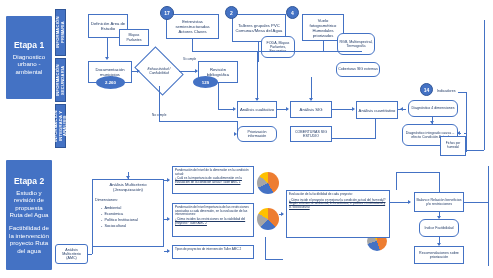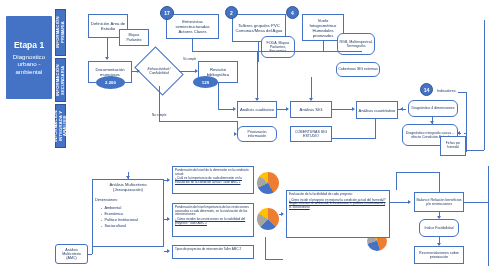--- a/index.html
+++ b/index.html
@@ -228,20 +228,25 @@
   <div class="arrow ar-d" style="left:430px;top:121px;"></div>
 
   <div class="ln v" style="left:466px;top:92px;height:60px;"></div>
   <div class="ln h" style="left:458px;top:92px;width:8px;"></div>
   <div class="ln dash" style="left:458px;top:133px;width:9px;"></div>
   <div class="arrow ar-l" style="left:457px;top:131px;"></div>
 
   <div class="ln v" style="left:484px;top:20px;height:130px;"></div>
   <div class="ln h" style="left:466px;top:150px;width:18px;"></div>
 
+  <div class="abs stage" style="left:6px;top:160px;width:46px;height:110px;">
+    <div class="st-title">Etapa 2</div>
+    <div class="st-sub">Estudio y revisión de propuesta Ruta del Agua</div>
+    <div class="st-sub2">Factibilidad de la intervención proyecto Ruta del agua</div>
+  </div>
 
   <div class="abs box soft" style="left:55px;top:244px;width:33px;height:20px;">
     <span class="tiny">Análisis Multicriterio (AMC)</span>
   </div>
 
   <div class="abs box left" style="left:92px;top:179px;width:72px;height:68px;flex-direction:column;">
     <div style="width:100%;text-align:center;font-size:4.2px;line-height:5px;">Análisis Multicriterio (Jerarquización)</div>
     <div style="margin-top:6px;font-size:3.8px;">Dimensiones:</div>
     <ul style="margin:2px 0 0 6px;padding:0;list-style:none;font-size:3.8px;line-height:6px;">
       <li>-&nbsp;&nbsp;<span>Ambiental</span></li>

